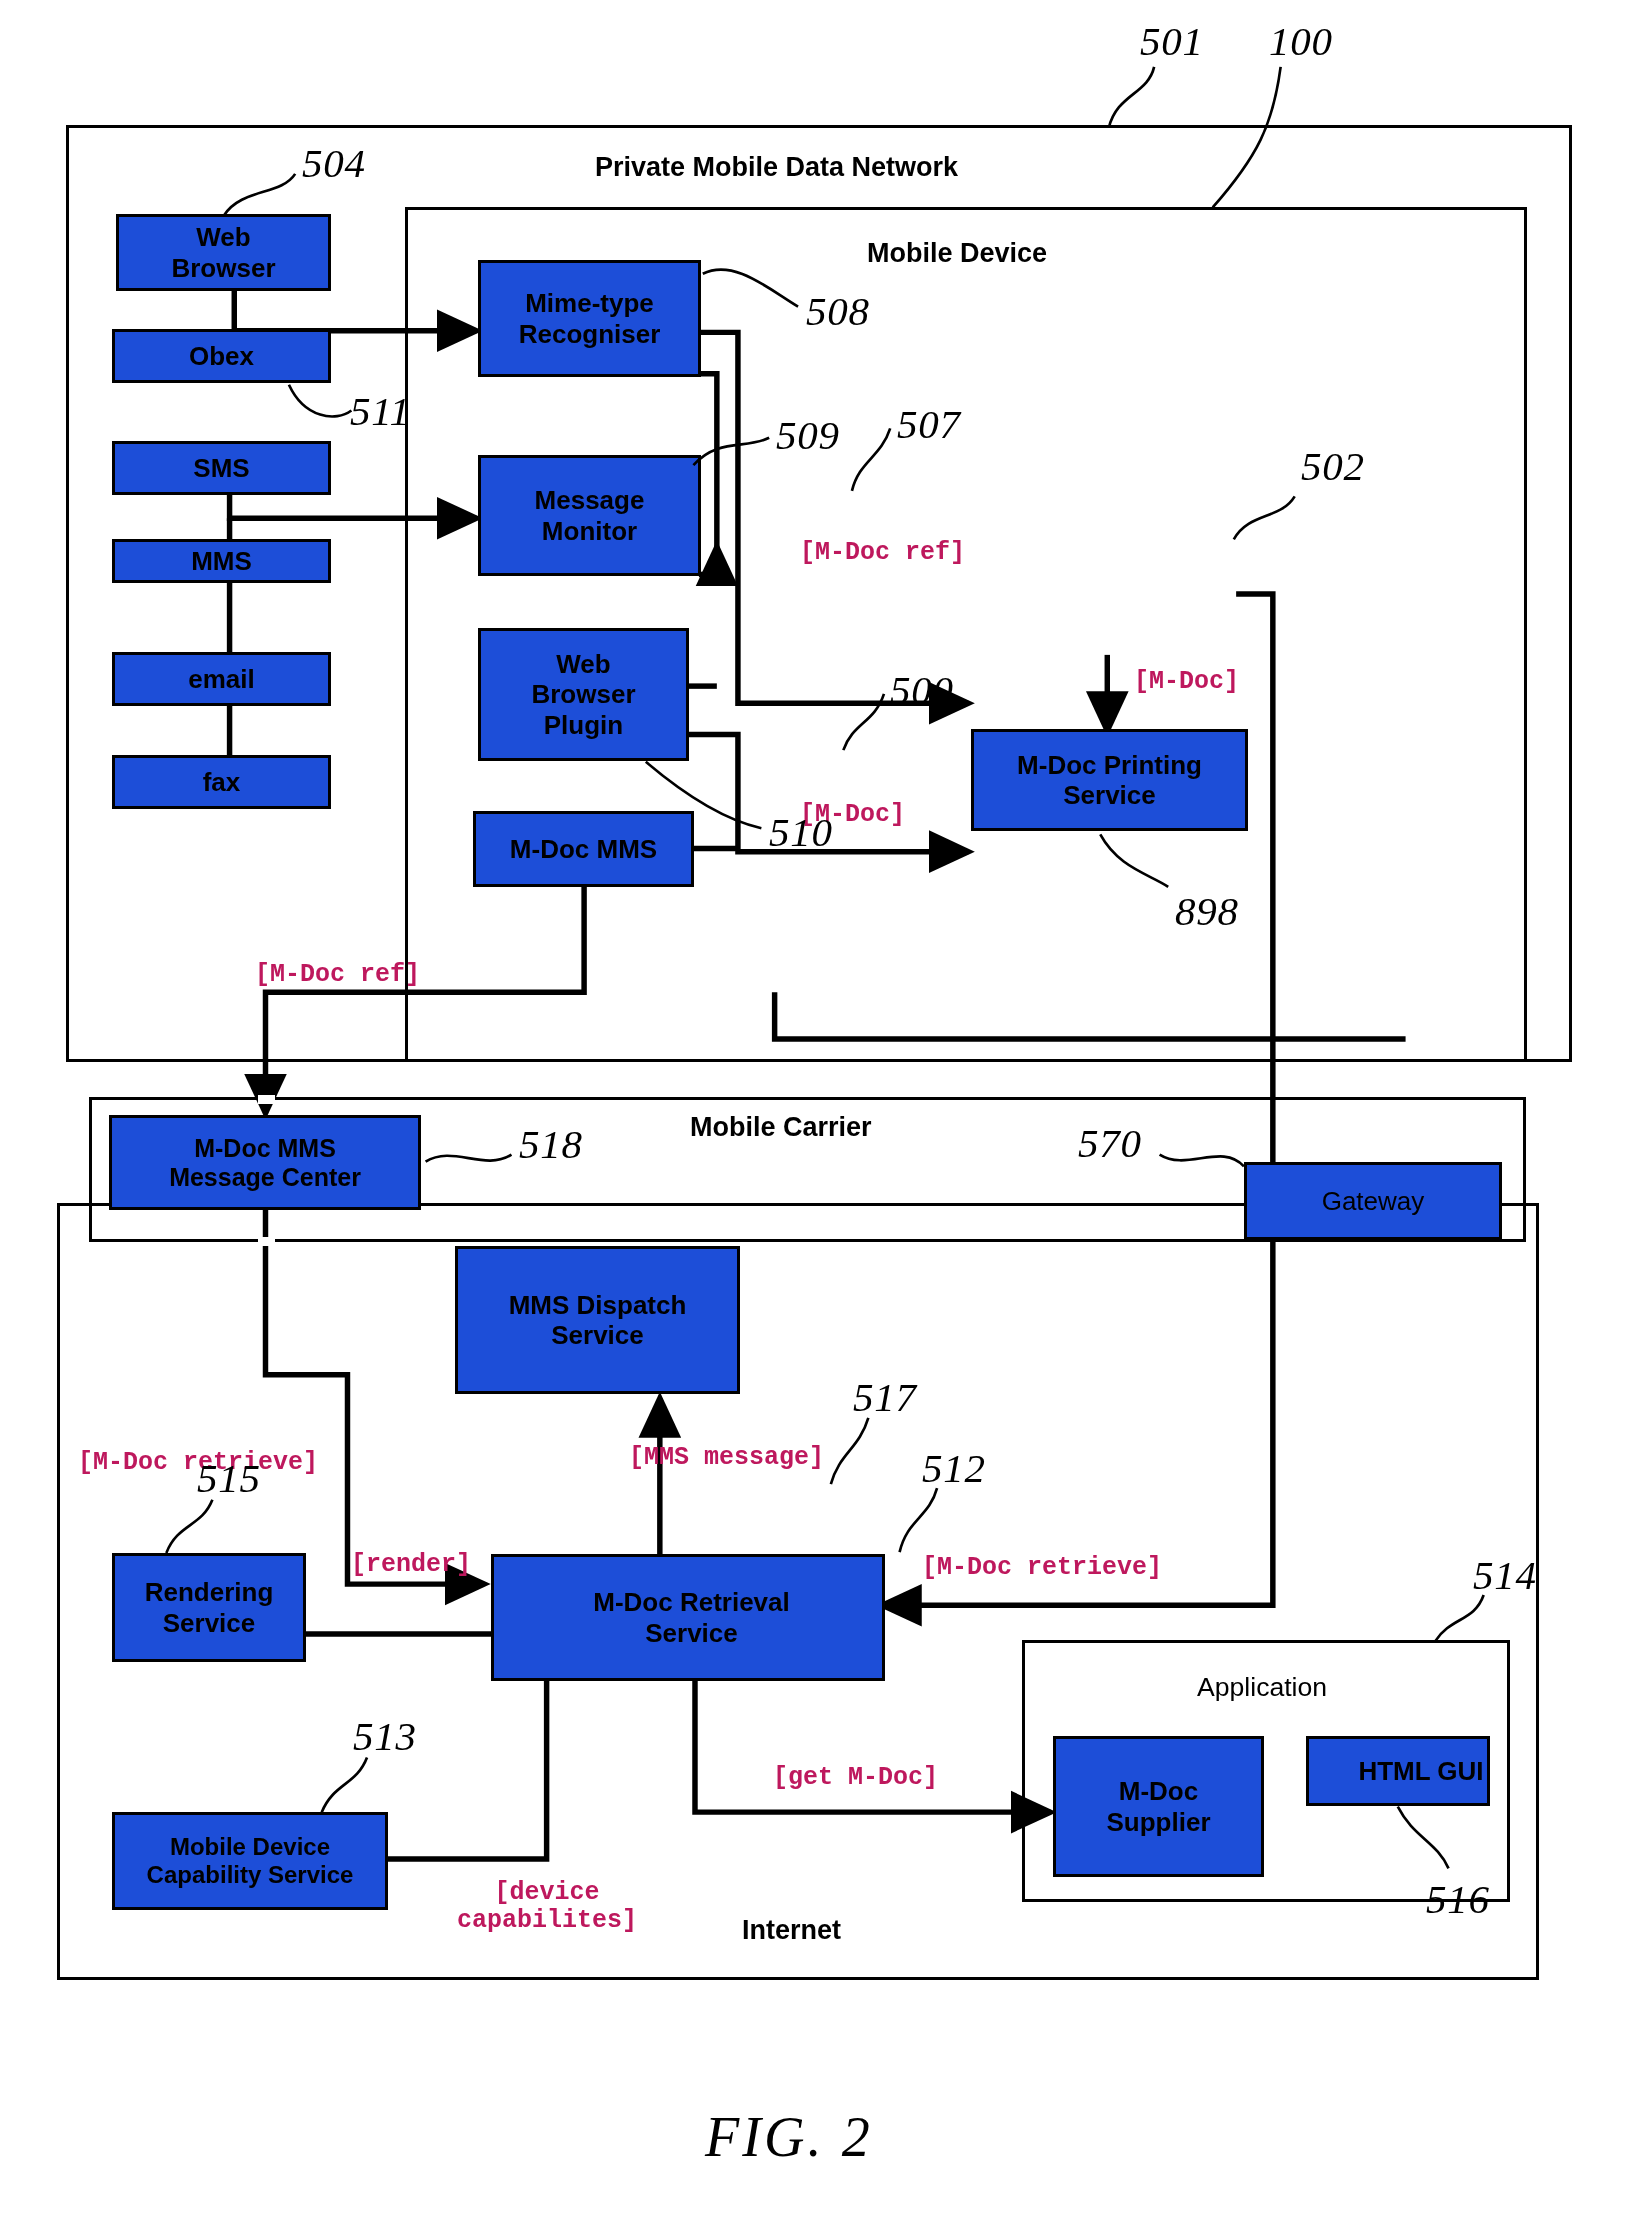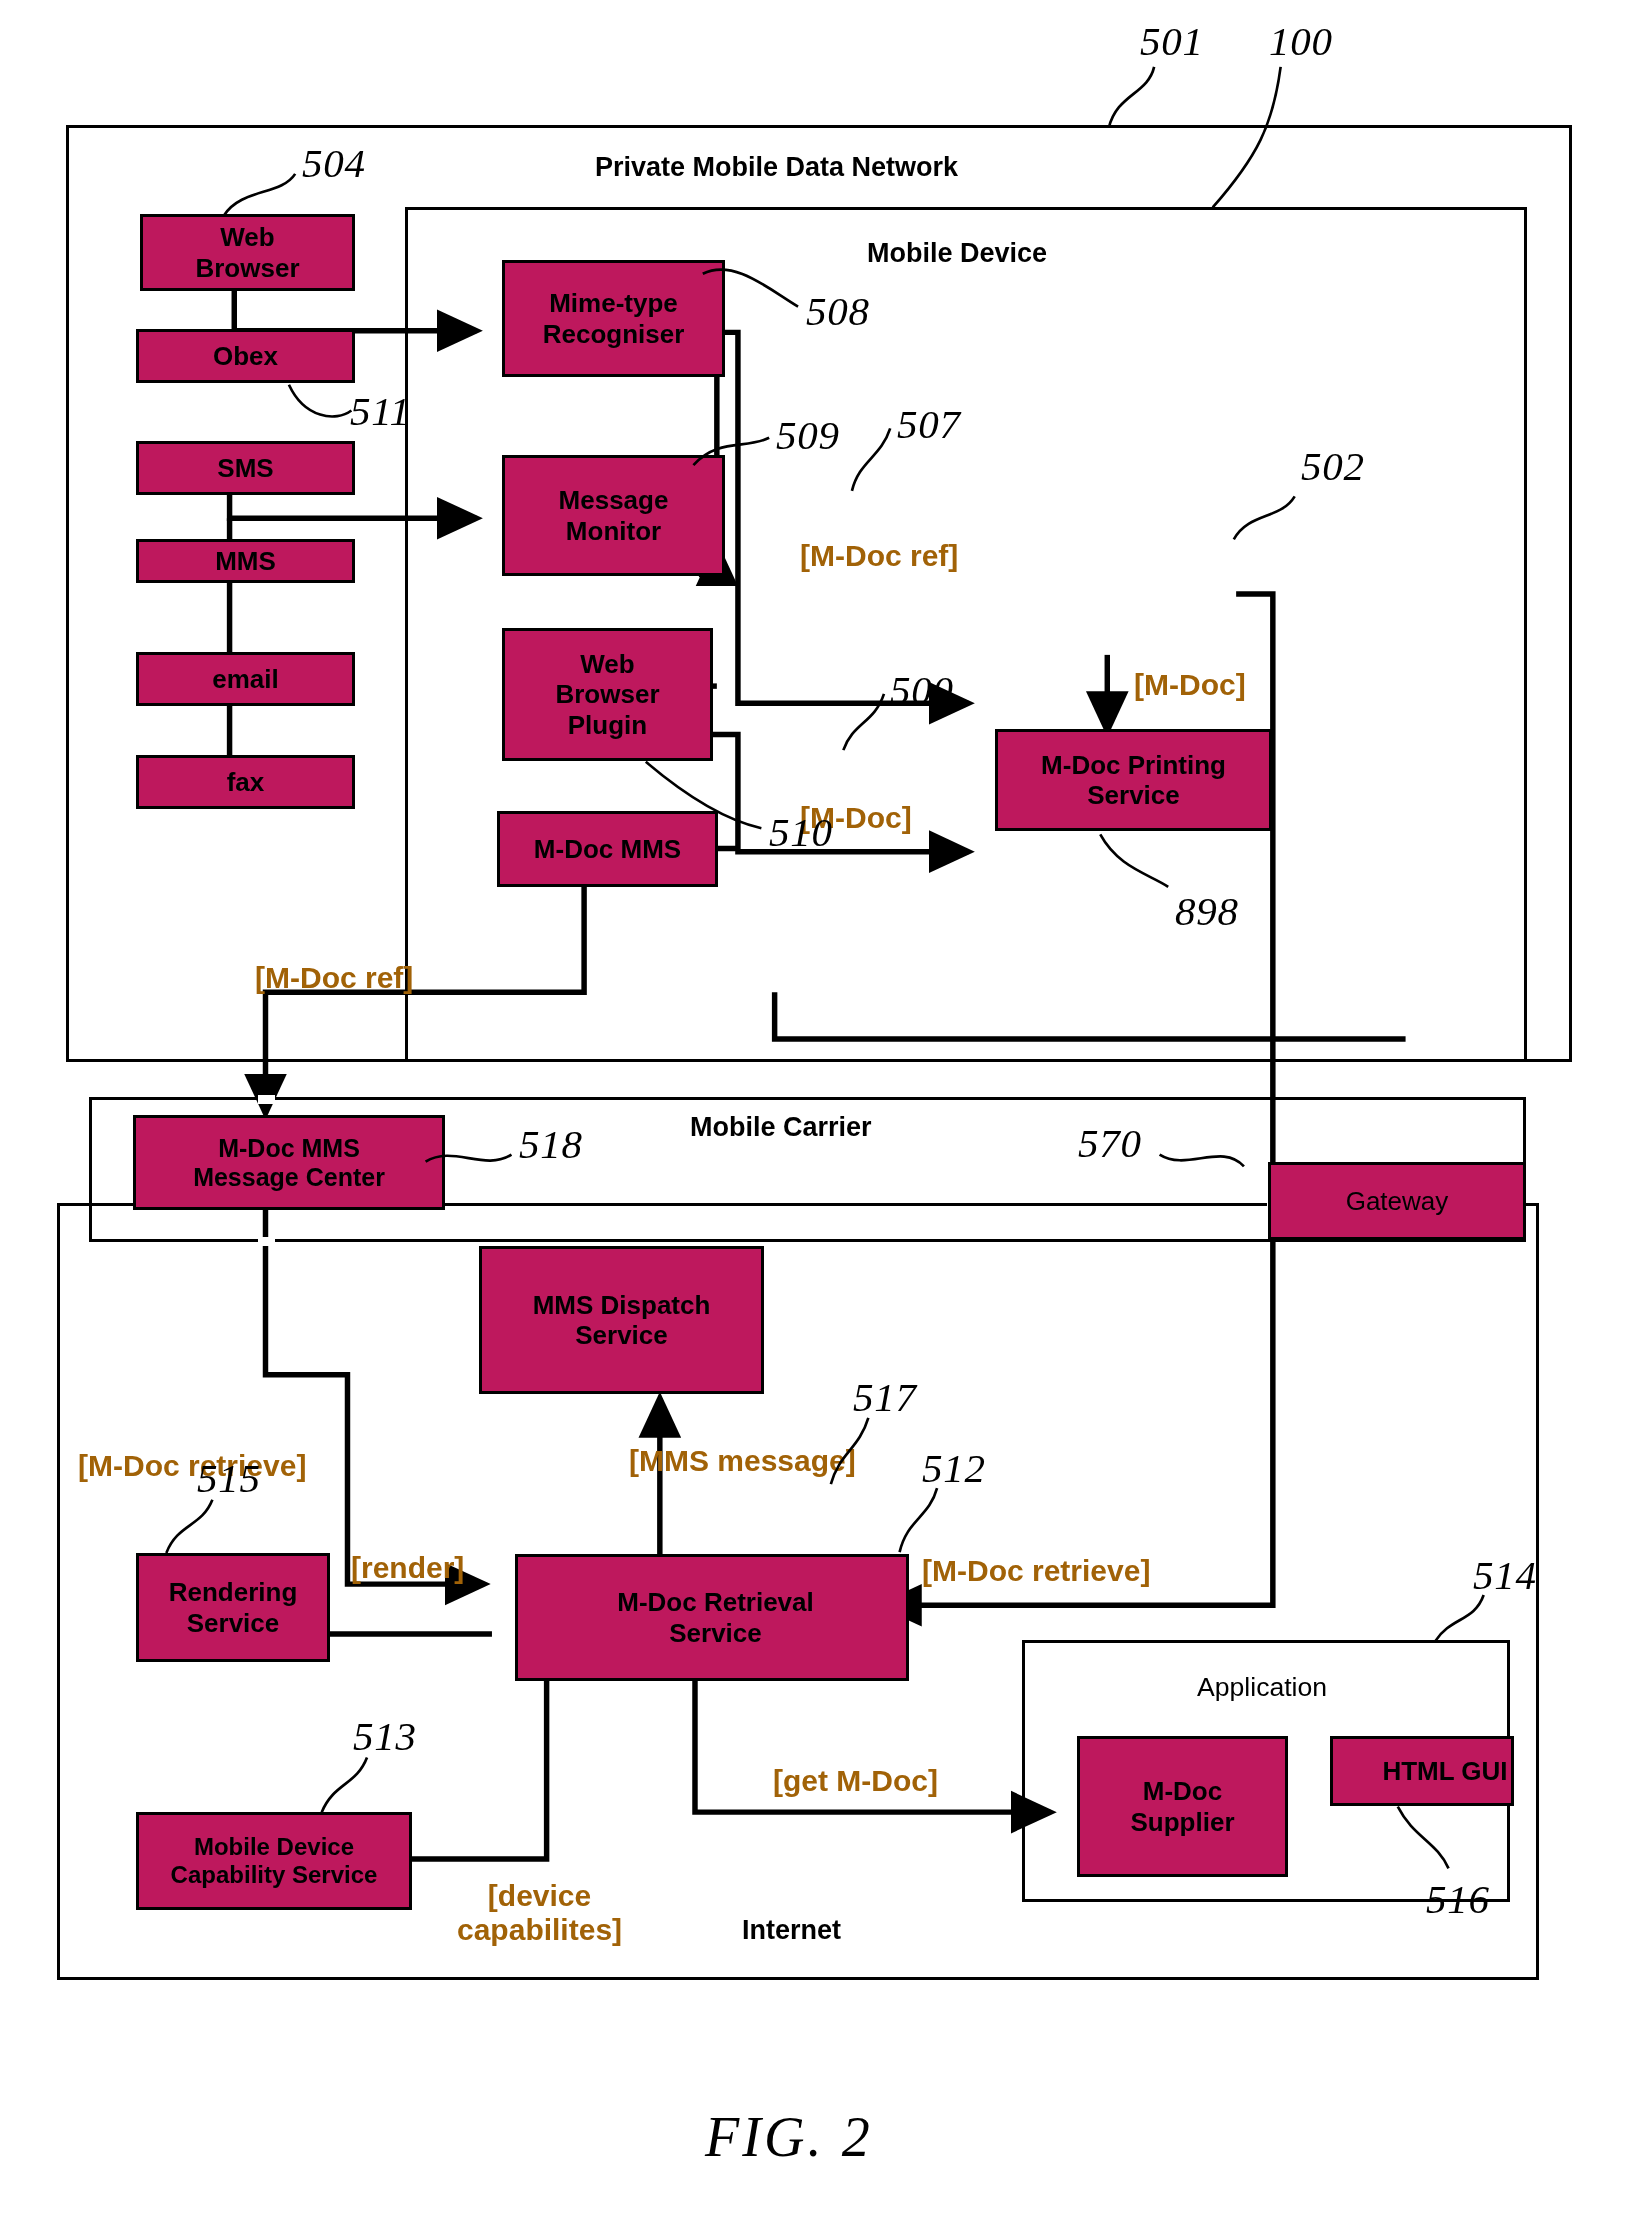--- a/index.html
+++ b/index.html
@@ -8,30 +8,29 @@
     width:1650px;height:2239px;
     position:relative;overflow:hidden;
   }
   #stage{position:absolute;left:0;top:0;width:1650px;height:2239px;}
   svg.layer{position:absolute;left:0;top:0;width:1650px;height:2239px;}
 
   
   .node{
     position:absolute;
     border:3.9px solid #000;
-    background:#be185d;
+    background:#1d4ed8;
     display:flex;align-items:center;justify-content:center;
     text-align:center;
     font-weight:bold;
     font-size:26px;
     line-height:1.16;
     color:#000;
     box-sizing:border-box;
     z-index:4;
-    margin-left:24px;
   }
   
   .region{
     position:absolute;
     border:3.9px solid #000;
     background:transparent;
     box-sizing:border-box;
     z-index:2;
   }
   .region.z3{z-index:3;}
@@ -39,26 +38,27 @@
     position:absolute;
     font-weight:bold;
     font-size:27px;
     color:#000;
     white-space:nowrap;
     z-index:6;
   }
   
   .elabel{
     position:absolute;
-    font-size:30px;
+    font-size:25px;
     font-weight:bold;
-    color:#a16207;
+    color:#be185d;
     white-space:nowrap;
     z-index:6;
     line-height:1.12;
+    font-family:Liberation Mono, monospace;
   }
   .elabel.ctr{text-align:center;}
   
   .ref{
     position:absolute;
     font-family:"Liberation Serif", serif;
     font-style:italic;
     font-size:41px;
     color:#000;
     white-space:nowrap;

